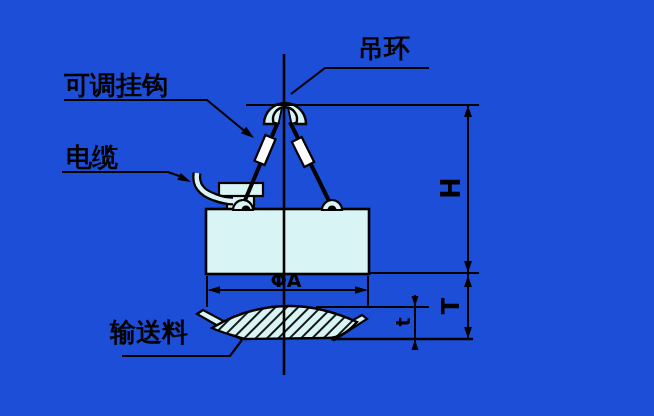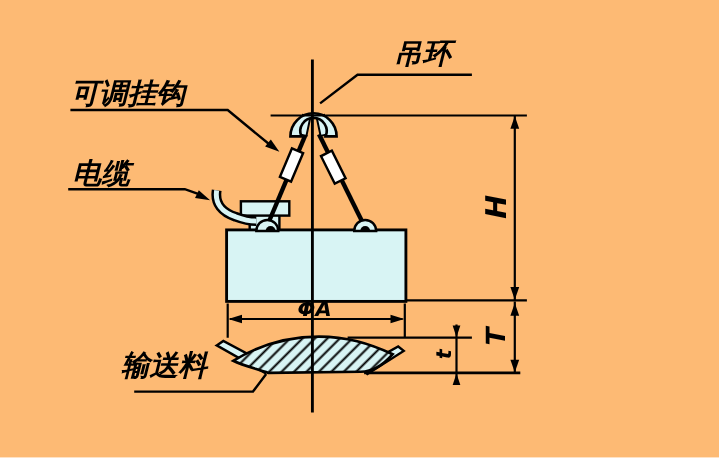--- a/index.html
+++ b/index.html
@@ -1,18 +1,18 @@
 <!DOCTYPE html>
 <html><head>
 <meta charset="utf-8">
 <style>
   html,body{margin:0;padding:0;background:#fff;}
   #canvas{
-    position:relative;width:654px;height:416px;background:#fdba74;
-    font-family:"DejaVu Sans","Liberation Sans",sans-serif;overflow:hidden;font-style:italic;
+    position:relative;width:654px;height:416px;background:#1d4ed8;
+    font-family:"DejaVu Sans","Liberation Sans",sans-serif;overflow:hidden;
   }
   svg text{font-family:"DejaVu Sans","Liberation Sans",sans-serif;font-weight:bold;fill:#000;}
 </style>
 </head>
 <body>
 
 <div id="canvas">
 <svg width="654" height="416" viewBox="0 0 654 416">
   <defs>
     <pattern id="hatch" width="8" height="8" patternUnits="userSpaceOnUse" patternTransform="rotate(45)">

